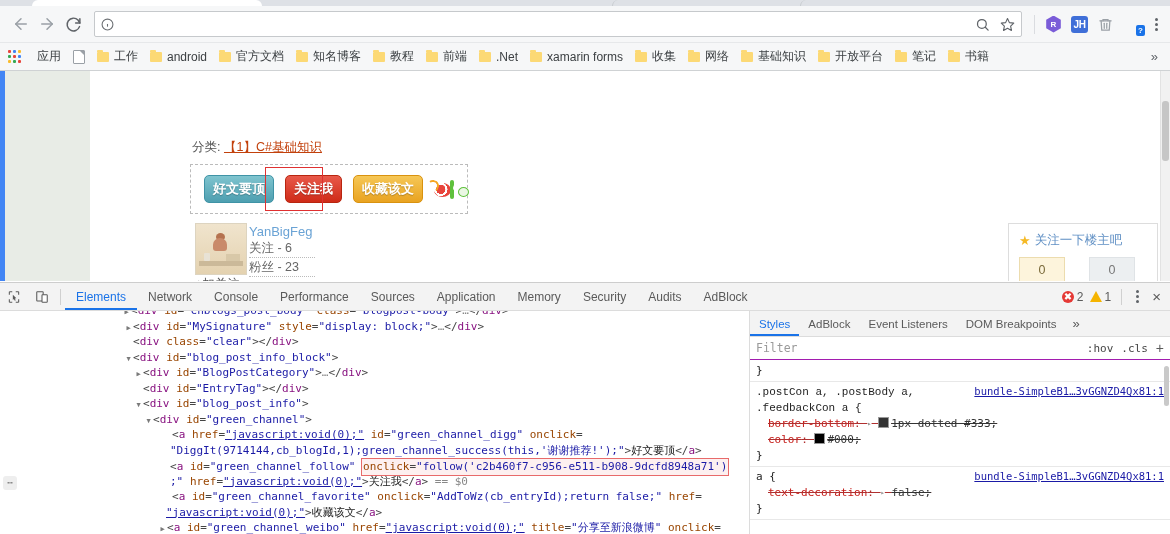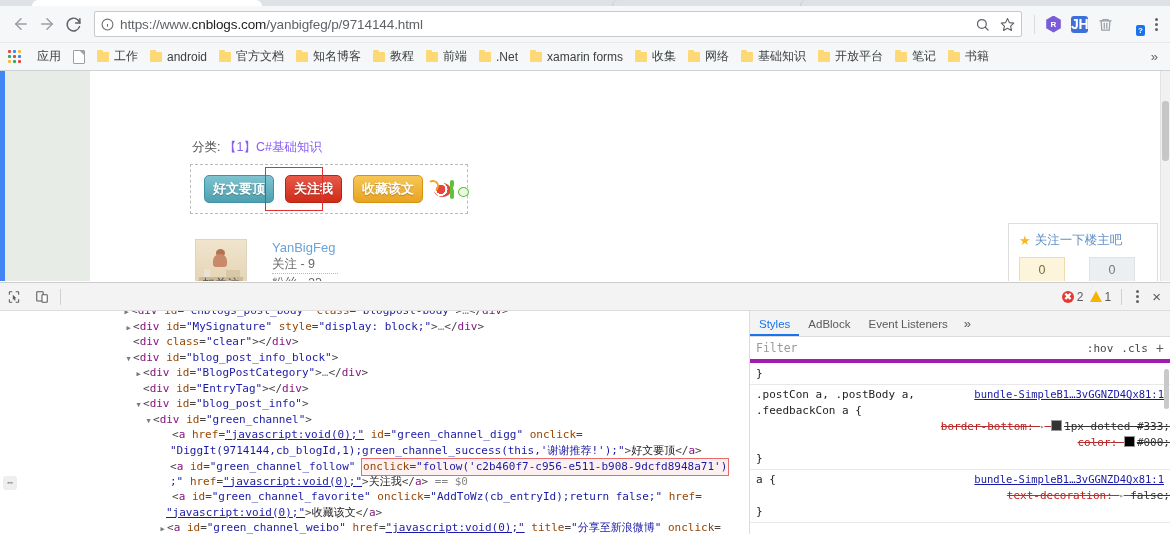--- a/index.html
+++ b/index.html
@@ -29,21 +29,21 @@
     padding:0 6px;min-width:0;
   }
   .omnibox .info-icon{flex:0 0 auto;margin-right:6px;color:#6b6f73;display:flex;align-items:center;}
   .url{font-family:"Liberation Sans","DejaVu Sans",sans-serif;font-size:13.5px;white-space:nowrap;overflow:hidden;color:#5f6368;letter-spacing:-0.1px;}
   .url .host{color:#202124;}
   .omnibox-actions{display:flex;align-items:center;margin-left:auto;gap:10px;padding-left:8px;flex:0 0 auto;}
   .omni-ico{color:#5f6368;display:flex;align-items:center;}
   .ext-strip{display:flex;align-items:center;gap:9px;padding-left:10px;border-left:1px solid #dadce0;margin-left:6px;flex:0 0 auto;}
   .ext{width:17px;height:17px;border-radius:3px;display:flex;align-items:center;justify-content:center;font-size:8px;font-weight:bold;color:#fff;}
   .ext-r{background:#7a5cd8;clip-path:polygon(50% 0,93% 25%,93% 75%,50% 100%,7% 75%,7% 25%);border-radius:0;}
-  .ext-jh{background:#3f6fd8;font-size:14px;letter-spacing:-0.5px;justify-content:flex-end;}
+  .ext-jh{background:#3f6fd8;font-size:10px;letter-spacing:-0.5px;}
   .ext-trash{position:relative;}
   .avatar-wrap{position:relative;width:19px;height:19px;}
   .avatar{width:18px;height:18px;border-radius:50%;background:#8c8f93;}
   .avatar-badge{position:absolute;right:-3px;bottom:-2px;background:#1a73e8;color:#fff;font-size:8px;line-height:9px;padding:1px 2px;border-radius:2px;font-weight:bold;}
   .kebab{display:flex;flex-direction:column;gap:2px;padding:0 4px;}
   .kebab i{width:3px;height:3px;background:#5f6368;border-radius:50%;display:block;}
 
   .bookmarks{height:27px;display:flex;align-items:center;padding:0 8px;background:#f6f7f8;border-top:1px solid #e6e8ea;}
   .bm-grid{display:grid;grid-template-columns:repeat(3,3px);grid-template-rows:repeat(3,3px);gap:2px;margin-right:10px;flex:0 0 auto;}
   .bm-grid i{width:3px;height:3px;border-radius:1px;display:block;}
@@ -62,21 +62,21 @@
   .bm-doc{width:10px;height:12px;border:1px solid #9aa0a6;border-radius:1px;position:relative;flex:0 0 auto;background:#fff;}
   .bm-doc:after{content:"";position:absolute;right:0;top:0;border-left:4px solid transparent;border-top:4px solid #9aa0a6;}
   .bm-over{margin-left:auto;color:#5f6368;font-size:13px;padding-right:4px;flex:0 0 auto;}
 
   
   .viewport{position:relative;height:210px;background:#fff;overflow:hidden;}
   .page-left-rail{position:absolute;left:0;top:0;width:5px;height:100%;background:#4285f4;}
   .page-bg-left{position:absolute;left:5px;top:0;width:85px;height:100%;background:#e8ece6;}
 
   .cat-line{position:absolute;left:192px;top:68px;font-size:12.5px;color:#555;white-space:nowrap;}
-  .cat-line .lnk{color:#8b5cf6;}
+  .cat-line .lnk{color:#c2410c;text-decoration:underline;}
 
   .green-channel{
     position:absolute;left:190px;top:93px;width:250px;height:48px;
     border:1px dashed #bbb;display:flex;align-items:center;gap:11px;padding:0 13px;
   }
   .gc-btn{
     height:26px;padding:0 8px;border-radius:5px;display:flex;align-items:center;justify-content:center;
     color:#fff;font-size:13px;font-weight:bold;white-space:nowrap;
     font-family:"DejaVu Sans","Liberation Sans",sans-serif;
     text-shadow:0 1px 1px rgba(0,0,0,.25);
@@ -88,21 +88,21 @@
     position:absolute;left:74px;top:2px;width:58px;height:44px;
     border:1.5px solid #e03131;box-sizing:border-box;
   }
   .gc-weibo{width:21px;height:18px;position:relative;}
   .gc-weibo .eye{position:absolute;left:0;top:3px;width:17px;height:14px;border-radius:50%;background:radial-gradient(circle at 40% 45%,#e8453c 0 36%,#fff 37% 52%,#e8453c 53% 100%);}
   .gc-weibo .arc{position:absolute;right:0;top:0;width:8px;height:8px;border:2px solid #f5a623;border-left-color:transparent;border-bottom-color:transparent;border-radius:50%;transform:rotate(10deg);}
   .gc-wechat{width:20px;height:19px;border-radius:4px;background:#5fc13c;position:relative;}
   .gc-wechat:before{content:"";position:absolute;left:3px;top:4px;width:10px;height:8px;border-radius:50%;background:#fff;}
   .gc-wechat:after{content:"";position:absolute;left:8px;top:7px;width:9px;height:8px;border-radius:50%;background:#eaf7e4;border:1px solid #5fc13c;}
 
-  .author-box{position:absolute;left:195px;top:168px;display:flex;gap:25px;}
+  .author-box{position:absolute;left:195px;top:152px;display:flex;gap:2px;}
   .author-avatar{width:50px;height:50px;background:linear-gradient(#f0e4cd,#e4d2b0);border:1px solid #ddd4c0;position:relative;overflow:hidden;}
   .author-avatar .fig{position:absolute;left:17px;top:14px;width:14px;height:13px;background:#c98a6a;border-radius:50% 50% 3px 3px;}
   .author-avatar .fig2{position:absolute;left:20px;top:9px;width:9px;height:8px;background:#b5724f;border-radius:50%;}
   .author-avatar .desk{position:absolute;left:3px;bottom:8px;width:44px;height:5px;background:#cbb999;}
   .author-avatar .cup{position:absolute;left:8px;bottom:13px;width:6px;height:8px;background:#e8e2d5;border-radius:1px;}
   .author-avatar .bk{position:absolute;right:6px;bottom:13px;width:14px;height:7px;background:#d8c8a8;}
   .author-meta{display:flex;flex-direction:column;gap:1px;padding-top:1px;}
   .author-name{color:#6aa3d5;font-size:13px;}
   .author-stat{color:#666;font-size:12.5px;border-bottom:1px dotted #bbb;width:66px;}
   .follow-link{position:absolute;left:195px;top:205px;color:#555;font-size:12.5px;border-bottom:1px dotted #bbb;}
@@ -149,32 +149,32 @@
   .ellip{color:#888;}
   .sel-box{border:1px solid #e86a6a;background:#fdf0f0;display:inline-block;padding:0 1px;margin:0 -1px;}
   .dollar{color:#888;}
   .dots-badge{position:absolute;left:3px;bottom:44px;width:14px;height:14px;border-radius:3px;background:#eee;color:#777;font-size:10px;line-height:14px;text-align:center;}
 
   .styles-pane{flex:0 0 420px;border-left:1px solid #dcdcdc;display:flex;flex-direction:column;min-width:0;background:#fff;}
   .st-tabs{height:25px;display:flex;align-items:stretch;border-bottom:1px solid #dcdcdc;background:#f3f3f3;flex:0 0 auto;}
   .st-tab{padding:0 9px;display:flex;align-items:center;font-size:11.5px;color:#5a5a5a;white-space:nowrap;}
   .st-tab.active{color:#1a73e8;box-shadow:inset 0 -2px 0 #1a73e8;}
   .st-more{padding:0 7px;display:flex;align-items:center;color:#5a5a5a;font-size:13px;}
-  .st-filter{height:22px;display:flex;align-items:center;border-bottom:4px solid #a21caf;padding:0 6px;gap:8px;flex:0 0 auto;background:#fff;}
+  .st-filter{height:22px;display:flex;align-items:center;border-bottom:1px solid #a21caf;padding:0 6px;gap:8px;flex:0 0 auto;background:#fff;}
   .st-filter .ph{flex:1 1 auto;color:#9a9a9a;font-size:11.5px;font-family:"DejaVu Sans Mono","Liberation Mono",monospace;}
   .st-chip{font-size:11px;color:#444;font-family:"DejaVu Sans Mono","Liberation Mono",monospace;}
   .st-plus{font-size:14px;color:#5a5a5a;line-height:1;}
   .st-body{flex:1 1 auto;overflow:hidden;position:relative;
     font-family:"DejaVu Sans Mono","Liberation Mono",monospace;font-size:11px;line-height:16px;color:#222;}
   .st-scroll{position:absolute;left:0;right:0;top:-14px;}
   .st-rule{padding:1px 0 2px 0;border-bottom:1px solid #e8e8e8;}
   .st-rule-head{display:flex;align-items:baseline;padding:0 6px;}
   .st-sel{color:#222;white-space:pre-wrap;flex:1 1 auto;}
   .st-src{color:#1a1aa6;text-decoration:underline;font-size:10.5px;white-space:nowrap;margin-left:4px;flex:0 0 auto;}
-  .st-decl{padding-left:18px;white-space:pre;text-align:right;}
+  .st-decl{padding-left:18px;white-space:pre;}
   .st-prop{color:#c41a16;}
   .st-val{color:#222;}
   .st-strike{text-decoration:line-through;color:#b03030;}
   .st-strike .st-val{text-decoration:line-through;color:#333;}
   .sw{display:inline-block;width:9px;height:9px;border:1px solid #999;vertical-align:-1px;margin-right:2px;}
   .tri{display:inline-block;color:#999;font-size:7px;vertical-align:1px;}
   .st-brace{padding-left:6px;color:#222;}
   .scrollbar-v{position:absolute;right:0;top:0;width:7px;height:100%;background:transparent;}
   .scrollbar-v i{position:absolute;right:1px;top:6px;width:5px;height:40px;background:#c9c9c9;border-radius:3px;display:block;}
   .pg-scroll{position:absolute;right:0;top:0;width:9px;height:100%;background:#f1f1f1;border-left:1px solid #e2e2e2;}
@@ -213,21 +213,20 @@
       </div>
 
       <div class="omnibox">
         <span class="info-icon">
           <svg width="13" height="13" viewBox="0 0 24 24" fill="none" stroke="currentColor" stroke-width="2">
               <circle cx="12" cy="12" r="10"></circle>
               <line x1="12" y1="16" x2="12" y2="11"></line>
               <line x1="12" y1="8" x2="12.01" y2="8"></line>
             </svg>
         </span>
-        <span class="url"><span>https://www.</span><span class="host">cnblogs.com</span><span>/yanbigfeg/p/9714144.html</span></span>
         <span class="omnibox-actions">
           <span class="omni-ico">
             <svg width="15" height="15" viewBox="0 0 24 24" fill="none" stroke="currentColor" stroke-width="2" stroke-linecap="round">
                 <circle cx="11" cy="11" r="7"></circle>
                 <line x1="16.5" y1="16.5" x2="21" y2="21"></line>
               </svg>
           </span>
           <span class="omni-ico">
             <svg width="15" height="15" viewBox="0 0 24 24" fill="none" stroke="currentColor" stroke-width="1.8" stroke-linejoin="round">
                 <polygon points="12 2.5 15 9 22 9.8 17 14.5 18.3 21.5 12 18 5.7 21.5 7 14.5 2 9.8 9 9"></polygon>
@@ -366,21 +365,21 @@
     <div class="author-box">
       <span class="author-avatar">
           <span class="fig2"></span>
           <span class="fig"></span>
           <span class="desk"></span>
           <span class="cup"></span>
           <span class="bk"></span>
         </span>
       <span class="author-meta">
         <span class="author-name">YanBigFeg</span>
-        <span class="author-stat">关注 - 9</span>
+        <span class="author-stat">关注 - 6</span>
         <span class="author-stat">粉丝 - 23</span>
       </span>
     </div>
     <span class="follow-link">+加关注</span>
 
     <div class="follow-widget">
       <div class="fw-title">
         <span class="fw-star">★</span>
         <span>关注一下楼主吧</span>
       </div>
@@ -410,20 +409,32 @@
             <path d="M10 8l6 6-2.6.7 1.6 3-1.6.9-1.7-3L10 17z" fill="currentColor" stroke="none"></path>
           </svg>
       </span>
       <span class="dt-tool">
         <svg width="14" height="14" viewBox="0 0 24 24" fill="none" stroke="currentColor" stroke-width="1.8">
             <rect x="3" y="3" width="11" height="16" rx="1"></rect>
             <rect x="12" y="8" width="9" height="13" rx="1" fill="#fff"></rect>
           </svg>
       </span>
       <span class="dt-sep"></span>
+      <span class="dt-tabs">
+        <span class="dt-tab active">Elements</span>
+        <span class="dt-tab">Network</span>
+        <span class="dt-tab">Console</span>
+        <span class="dt-tab">Performance</span>
+        <span class="dt-tab">Sources</span>
+        <span class="dt-tab">Application</span>
+        <span class="dt-tab">Memory</span>
+        <span class="dt-tab">Security</span>
+        <span class="dt-tab">Audits</span>
+        <span class="dt-tab">AdBlock</span>
+      </span>
       <span class="dt-right">
         <span class="dt-count">
           <span class="err-dot">✖</span>
           <span>2</span>
         </span>
         <span class="dt-count">
           <span class="warn-tri"></span>
           <span>1</span>
         </span>
         <span class="dt-sep"></span>
@@ -468,41 +479,42 @@
           <div class="dom-line" style="padding-left:158px;"><span class="tw closed"></span><span class="pun">&lt;</span><span class="tag">a</span> <span class="attr">id</span><span class="pun">=</span><span class="val">"green_channel_weibo"</span> <span class="attr">href</span><span class="pun">=</span><span class="lnkv">"javascript:void(0);"</span> <span class="attr">title</span><span class="pun">=</span><span class="val">"分享至新浪微博"</span> <span class="attr">onclick</span><span class="pun">=</span></div>
         </div>
         <span class="dots-badge">⋯</span>
       </div>
 
       <div class="styles-pane">
         <div class="st-tabs">
           <span class="st-tab active">Styles</span>
           <span class="st-tab">AdBlock</span>
           <span class="st-tab">Event Listeners</span>
+          <span class="st-tab">DOM Breakpoints</span>
           <span class="st-more">»</span>
         </div>
 
         <div class="st-filter">
           <span class="ph">Filter</span>
           <span class="st-chip">:hov</span>
           <span class="st-chip">.cls</span>
           <span class="st-plus">+</span>
         </div>
 
         <div class="st-body">
           <div class="st-scroll">
 
             <div class="st-rule">
               <div class="st-decl"><span class="st-prop">vertical-align</span>: <span class="st-val">middle;</span></div>
               <div class="st-brace">}</div>
             </div>
 
             <div class="st-rule">
               <div class="st-rule-head">
-                <span class="st-sel" style="white-space:pre-line;">.postCon a, .postBody a,
+                <span class="st-sel" style="white-space:pre-line;font-family:Liberation Mono, monospace;">.postCon a, .postBody a,
 .feedbackCon a {</span>
                 <span class="st-src">bundle-SimpleB1…3vGGNZD4Qx81:1</span>
               </div>
               <div class="st-decl st-strike"><span class="st-prop">border-bottom</span>: <span class="tri">▸</span> <span class="st-val"><span class="sw" style="background:#333333"></span><span>1px dotted #333;</span></span></div>
               <div class="st-decl st-strike"><span class="st-prop">color</span>: <span class="st-val"><span class="sw" style="background:#000000"></span><span>#000;</span></span></div>
               <div class="st-brace">}</div>
             </div>
 
             <div class="st-rule">
               <div class="st-rule-head">

